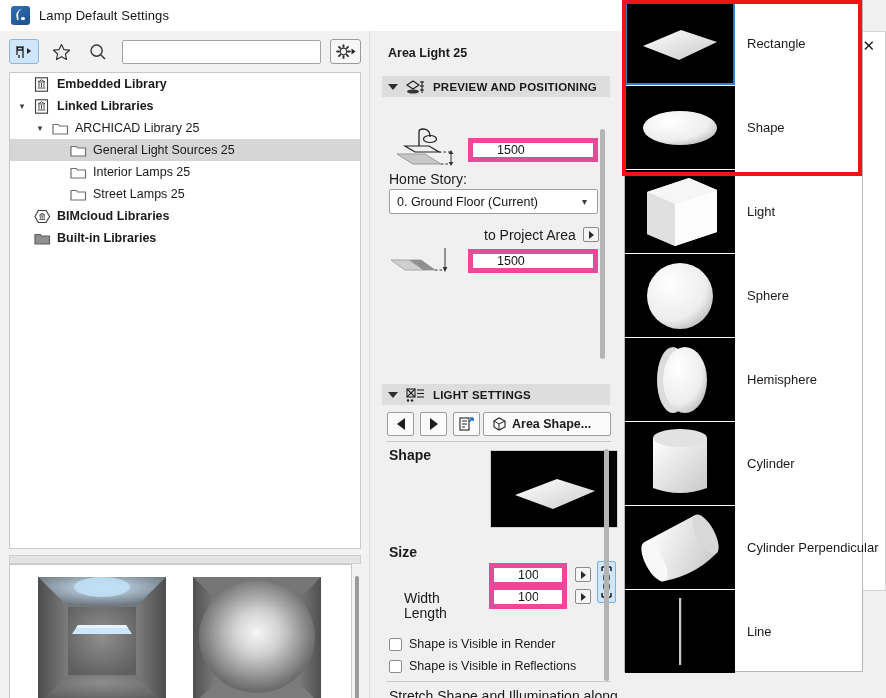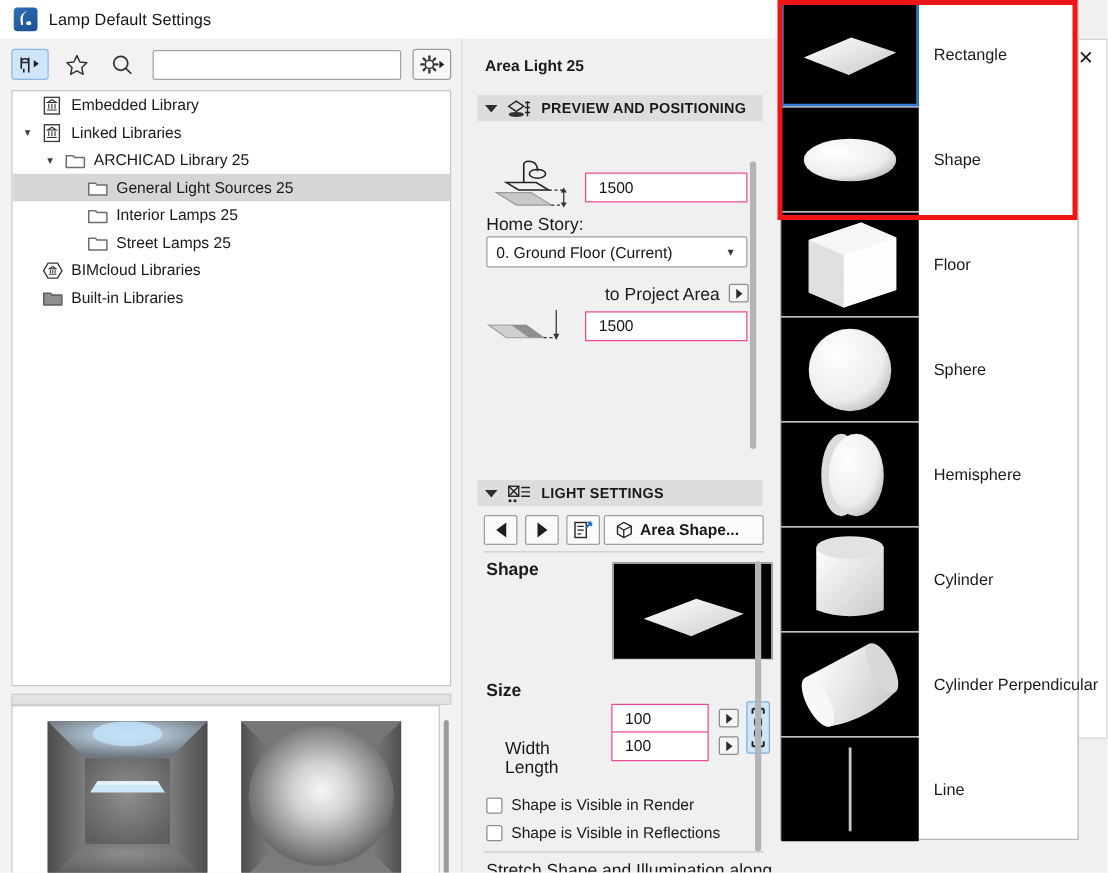--- a/index.html
+++ b/index.html
@@ -69,21 +69,21 @@
   .tree-row {
     height: 22px; display: flex; align-items: center; gap: 6px;
     padding-left: 6px; cursor: pointer; font-size: 12.5px;
   }
   .tree-row.selected { background: #d6d6d6; }
   .tree-row .twisty {
     width: 12px; text-align: center; font-size: 9px; color: #3a3a3a; flex: none;
   }
   .tree-row .spacer { width: 12px; flex: none; }
   .tree-row .lbl { white-space: nowrap; }
-  .tree-row .lbl.bold { font-weight: normal; }
+  .tree-row .lbl.bold { font-weight: bold; }
 
   
   .ico { width: 17px; height: 15px; flex: none; position: relative; }
 
   
   .preview-strip-hdr {
     position: absolute; left: 9px; top: 524px; width: 352px; height: 9px;
     background: #e4e4e4; border: 1px solid #cfcfcf;
   }
   .preview-strip {
@@ -126,22 +126,22 @@
   }
   .section-hdr .tri {
     width: 0; height: 0; border-left: 5px solid transparent;
     border-right: 5px solid transparent; border-top: 6px solid #2e2e2e;
   }
   .section-hdr .sec-label { font-size: 11.5px; font-weight: bold; letter-spacing: .2px; }
   .sec-icon { width: 21px; height: 16px; position: relative; flex: none; }
 
   .cp-field {
     position: absolute; height: 24px; background: #ffffff;
-    border: 1px solid #ec4899; border-radius: 0;
-    padding: 0 10px; font-size: 12.5px; outline: none;
+    border: 5px solid #ec4899; border-radius: 0;
+    padding: 0 24px; font-size: 12.5px; outline: none;
     font-family: "Liberation Sans", sans-serif; color: #141414;
   }
   .cp-select {
     position: absolute; height: 25px; background: #ffffff;
     border: 1px solid #a0a0a0; border-radius: 2px;
     padding: 0 7px; font-size: 12.5px; outline: none; appearance: none;
     font-family: "Liberation Sans", sans-serif; color: #141414; cursor: pointer;
   }
   .sel-chev {
     position: absolute; pointer-events: none; color: #3a3a3a; font-size: 10px;
@@ -679,21 +679,21 @@
                 <stop offset="70%" stop-color="#ededed"></stop>
                 <stop offset="100%" stop-color="#b8b8b8"></stop>
               </radialGradient>
             </defs>
             <polygon points="22,22 64,8 92,20 92,62 50,76 22,64" fill="url(#g_cube)"></polygon>
             <polygon points="22,22 64,8 92,20 50,34" fill="#f6f6f6"></polygon>
             <polygon points="22,22 50,34 50,76 22,64" fill="#e0e0e0"></polygon>
             <polygon points="50,34 92,20 92,62 50,76" fill="#fdfdfd"></polygon>
           </svg>
         </div>
-        <div class="sname">Floor</div>
+        <div class="sname">Light</div>
       </div>
       <div class="shape-item">
         <div class="swatch">
           <svg width="110" height="83" viewBox="0 0 110 83" style="display:block">
             <defs>
               <linearGradient id="g_sphere" x1="0" y1="0" x2="1" y2="1">
                 <stop offset="0%" stop-color="#ffffff"></stop>
                 <stop offset="100%" stop-color="#c9c9c9"></stop>
               </linearGradient>
               <radialGradient id="r_sphere" cx="0.35" cy="0.32" r="0.78">

